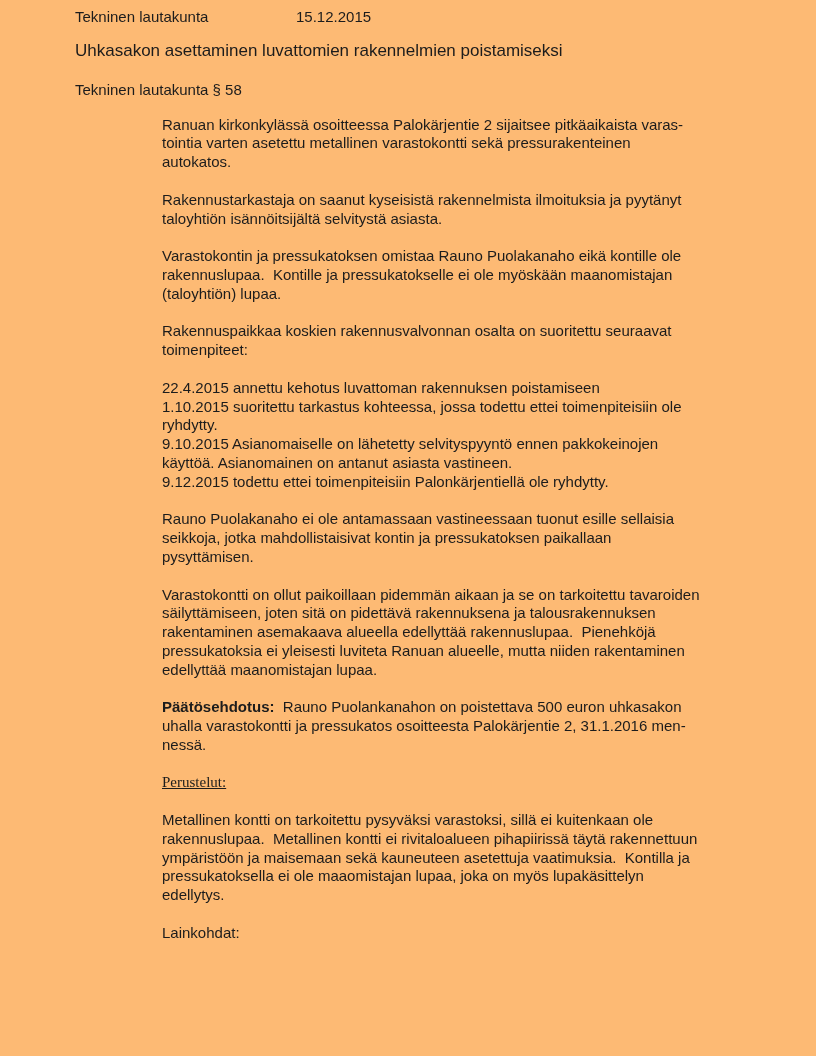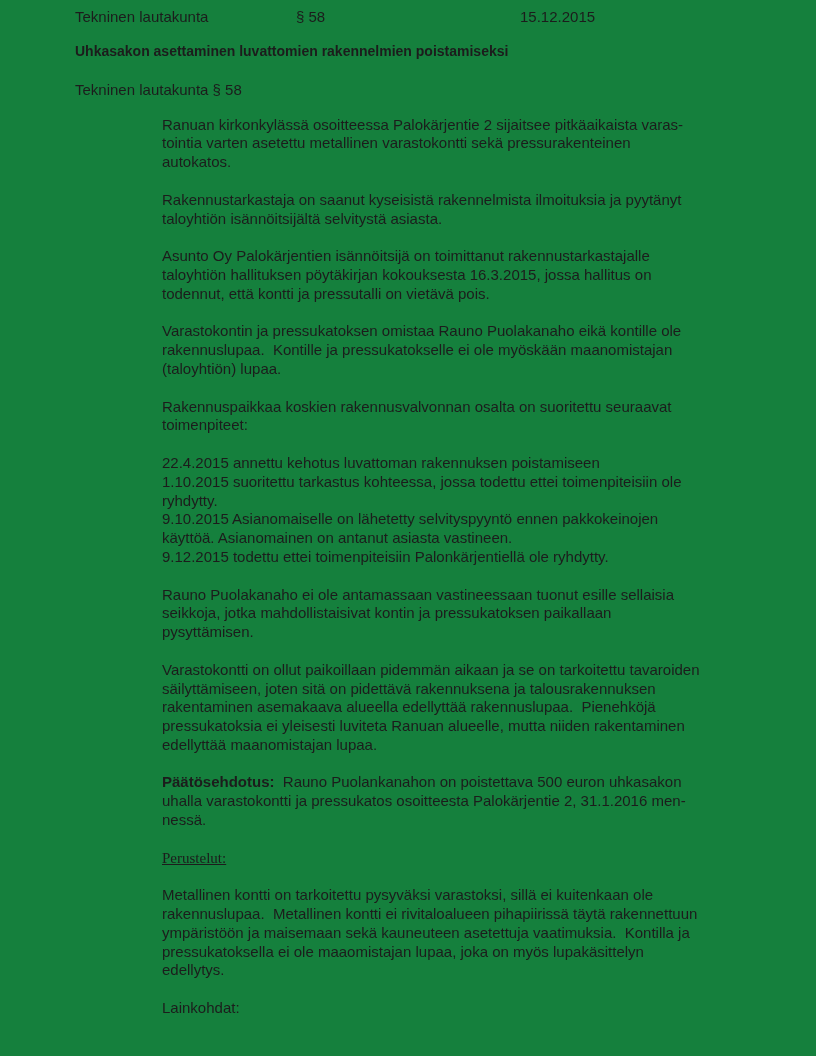--- a/index.html
+++ b/index.html
@@ -5,41 +5,41 @@
   html, body {
     margin: 0;
     padding: 0;
     background: #ffffff;
   }
   .page {
     position: relative;
     width: 816px;
     height: 1056px;
     margin: 0 auto;
-    background: #15803d;
+    background: #fdba74;
     color: #1c1c1c;
     font-family: "Liberation Sans", "DejaVu Sans", sans-serif;
     font-size: 15px;
     line-height: 18.8px;
     box-sizing: border-box;
     padding: 8px 20px 0 75px;
     overflow: hidden;
   }
   .header-row {
     display: flex;
     white-space: pre-wrap;
   }
   .header-committee { display: inline-block; width: 221px; }
   .header-section   { display: inline-block; width: 224px; }
   .header-date      { display: inline-block; }
   .doc-title {
     margin: 13px 0 0 0;
-    font-size: 14px;
+    font-size: 17px;
     line-height: 22px;
-    font-weight: bold;
+    font-weight: normal;
   }
   .case-number { margin: 20px 0 0 0; }
   .committee-ref { margin: 19px 0 16px 0; }
   .body-block {
     margin: 5px 0 0 87px;
     width: 640px;
   }
   .para {
     margin: 0 0 18.8px 0;
     white-space: pre-wrap;
@@ -51,36 +51,33 @@
   .underline {
     text-decoration: underline;
     font-family: Liberation Serif, serif;
   }
 </style>
 </head>
 <body>
 
 <div class="page">
 
-  <div class="header-row"><span class="header-committee">Tekninen lautakunta</span><span class="header-section">§ 58</span><span class="header-date">15.12.2015</span></div>
+  <div class="header-row"><span class="header-committee">Tekninen lautakunta</span><span class="header-date">15.12.2015</span></div>
 
   <h1 class="doc-title">Uhkasakon asettaminen luvattomien rakennelmien poistamiseksi</h1>
 
 
   <div class="committee-ref">Tekninen lautakunta § 58</div>
 
   <div class="body-block">
     <p class="para">Ranuan kirkonkylässä osoitteessa Palokärjentie 2 sijaitsee pitkäaikaista varas-
 tointia varten asetettu metallinen varastokontti sekä pressurakenteinen
 autokatos.</p>
     <p class="para">Rakennustarkastaja on saanut kyseisistä rakennelmista ilmoituksia ja pyytänyt
 taloyhtiön isännöitsijältä selvitystä asiasta.</p>
-    <p class="para">Asunto Oy Palokärjentien isännöitsijä on toimittanut rakennustarkastajalle
-taloyhtiön hallituksen pöytäkirjan kokouksesta 16.3.2015, jossa hallitus on
-todennut, että kontti ja pressutalli on vietävä pois.</p>
     <p class="para">Varastokontin ja pressukatoksen omistaa Rauno Puolakanaho eikä kontille ole
 rakennuslupaa.  Kontille ja pressukatokselle ei ole myöskään maanomistajan
 (taloyhtiön) lupaa.</p>
     <p class="para">Rakennuspaikkaa koskien rakennusvalvonnan osalta on suoritettu seuraavat
 toimenpiteet:</p>
     <p class="para">22.4.2015 annettu kehotus luvattoman rakennuksen poistamiseen
 1.10.2015 suoritettu tarkastus kohteessa, jossa todettu ettei toimenpiteisiin ole
 ryhdytty.
 9.10.2015 Asianomaiselle on lähetetty selvityspyyntö ennen pakkokeinojen
 käyttöä. Asianomainen on antanut asiasta vastineen.

